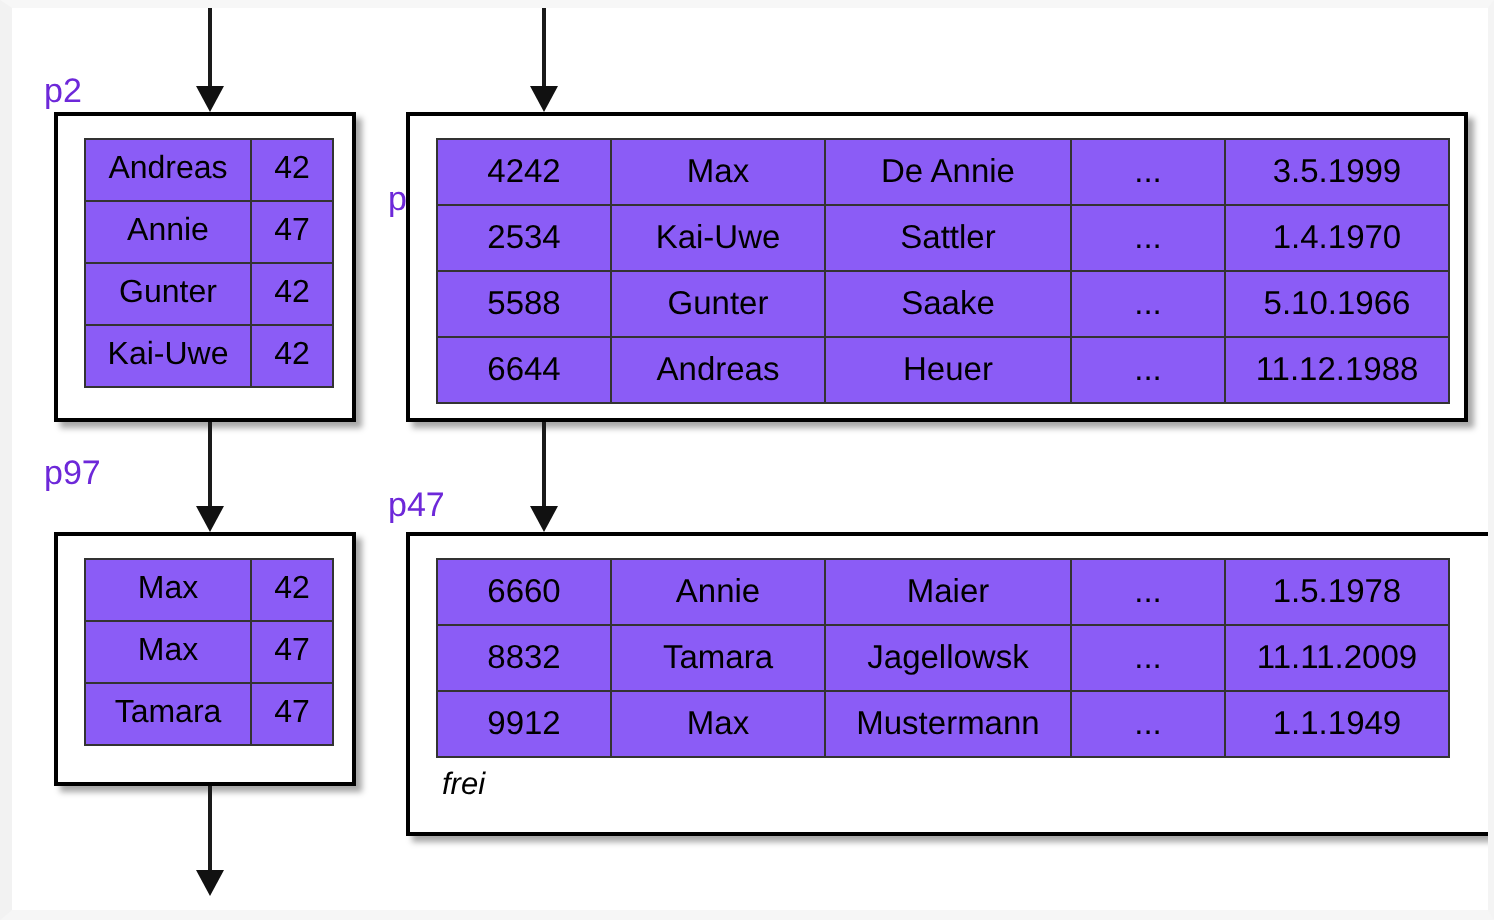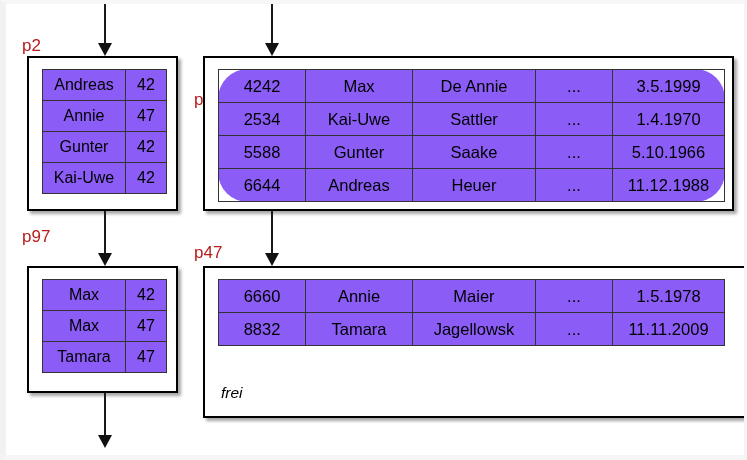--- a/index.html
+++ b/index.html
@@ -26,21 +26,21 @@
     position: absolute;
     background: #ffffff;
     border: 2px solid #000000;
     box-shadow: 3px 3px 3px rgba(0,0,0,0.35);
     box-sizing: border-box;
   }
   .page-label {
     position: absolute;
     font-size: 17px;
     font-weight: 400;
-    color: #b91c1c;
+    color: #6d28d9;
     letter-spacing: 0px;
     white-space: nowrap;
     line-height: 1;
   }
 
   
   .tbl {
     position: absolute;
     border-collapse: collapse;
     table-layout: fixed;
@@ -130,21 +130,21 @@
           <td>Kai-Uwe</td>
           <td>42</td>
         </tr>
       </tbody>
     </table>
   </div>
 
   <div class="page-label" style="left:188px; top:49px;margin-top:38px;">p42</div>
 
   <div class="page-box" style="left:197px; top:52px; width:531px; height:155px;">
-    <table class="tbl big" style="left:13px; top:11px; width:506px;border-radius:30px;">
+    <table class="tbl big" style="left:13px; top:11px; width:506px;">
       <colgroup>
         <col style="width:87px">
           <col style="width:107px">
           <col style="width:123px">
         <col style="width:77px">
           <col style="width:112px">
       </colgroup>
       <tbody>
         <tr>
           <td>4242</td>
@@ -232,20 +232,27 @@
           <td>...</td>
           <td>1.5.1978</td>
         </tr>
         <tr>
           <td>8832</td>
           <td>Tamara</td>
           <td>Jagellowsk</td>
           <td>...</td>
           <td>11.11.2009</td>
         </tr>
+        <tr>
+          <td>9912</td>
+          <td>Max</td>
+          <td>Mustermann</td>
+          <td>...</td>
+          <td>1.1.1949</td>
+        </tr>
       </tbody>
     </table>
     <div class="frei" style="left:16px; top:116px;">frei</div>
   </div>
 
   <div class="arrow" style="left:92px; top:389px; width:14px; height:55px;">
     <div class="shaft" style="height:43px;"></div>
     <div class="head"></div>
   </div>
 

